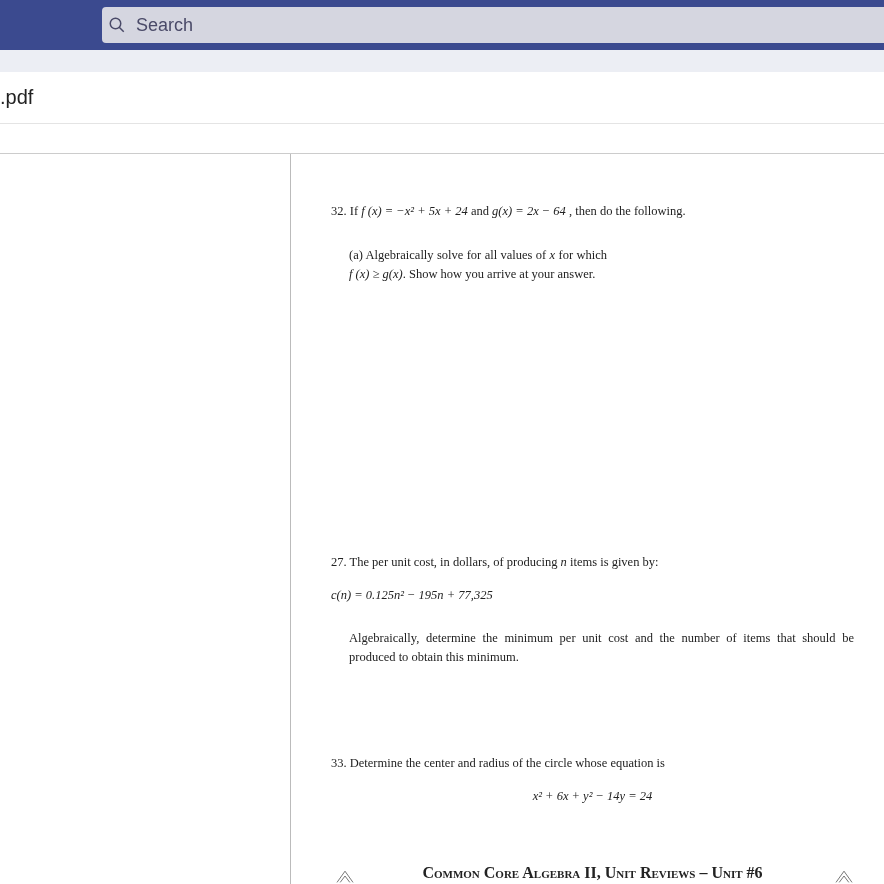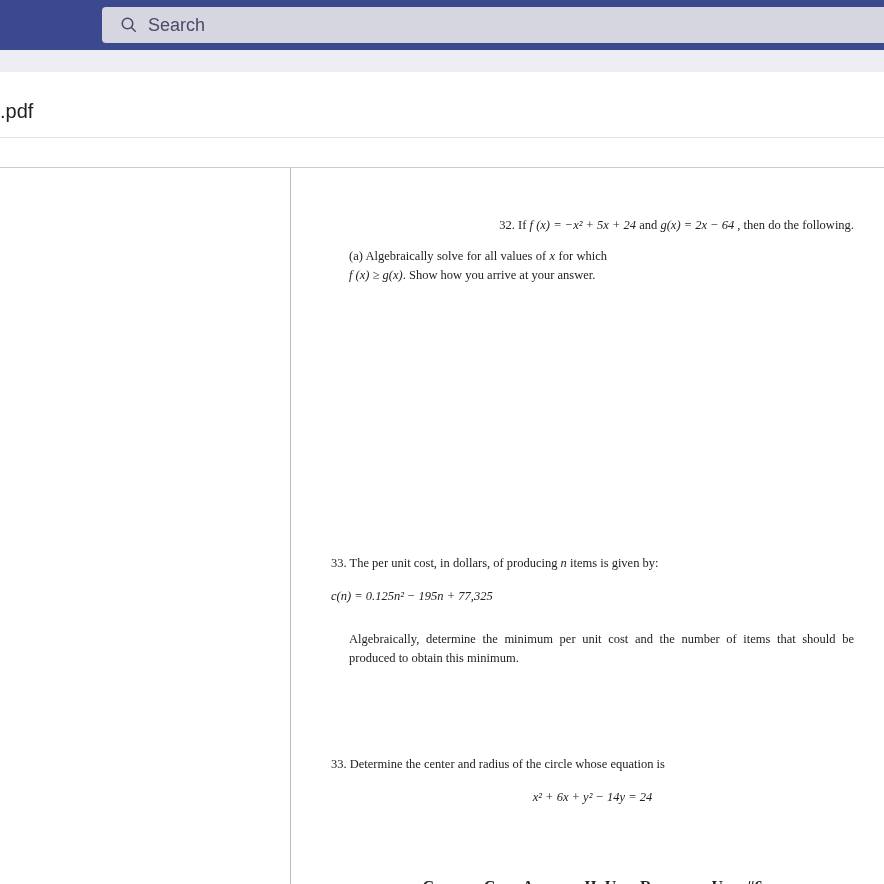--- a/index.html
+++ b/index.html
@@ -15,21 +15,21 @@
     height: 50px;
   }
   .search-container {
     flex: 1;
     height: 36px;
     background: #d5d6e0;
     border-radius: 4px 0 0 4px;
     margin-top: 0;
     display: flex;
     align-items: center;
-    padding-left: 18px;
+    padding-left: 6px;
   }
   .search-icon {
     width: 18px;
     height: 18px;
     margin-right: 10px;
   }
   .search-input {
     border: none;
     background: transparent;
     font-size: 18px;
@@ -42,21 +42,20 @@
     height: 22px;
     background: #eceef4;
   }
   .filename-row {
     height: 52px;
     background: #fff;
     display: flex;
     align-items: center;
     padding-left: 0;
     border-bottom: 1px solid #e4e4e4;
-    margin-top: 14px;
   }
   .filename {
     font-size: 20px;
     color: #222;
     margin-left: 0;
   }
   .fn-strip {
     height: 30px;
     background: #fff;
     border-bottom: 1px solid #ccc;
@@ -78,22 +77,21 @@
     font-family: "Times New Roman", Times, serif;
     color: #222;
     position: relative;
   }
   .problem {
     font-size: 12.5px;
     line-height: 1.5;
     margin-bottom: 0;
   }
   .p32-head {
-    margin-bottom: 12px;
-    text-align: right;
+    margin-bottom: 25px;
   }
   .p32-cols {
     display: flex;
     gap: 28px;
     padding-left: 18px;
   }
   .colA { flex: 0 0 258px; text-align: justify; }
   .colB { flex: 0 0 206px; text-align: justify; position: relative; }
   .axes-box { position: absolute; left: -8px; top: 46px; width: 228px; height: 200px; }
   .ax-x { position: absolute; top: 98px; left: 0; width: 224px; height: 1px; background: #333; }
@@ -156,21 +154,21 @@
       </div>
       <div class="p32-cols">
         <div class="colA">
           <span>(a) Algebraically solve for all values of </span><span class="ital">x</span><span> for which </span><span class="ital">f (x) ≥ g(x)</span><span>. Show how you arrive at your answer.</span>
         </div>
       </div>
     </div>
 
     <div class="problem p33a">
       <div>
-        <span>33. The per unit cost, in dollars, of producing </span><span class="ital">n</span><span> items is given by:</span>
+        <span>27. The per unit cost, in dollars, of producing </span><span class="ital">n</span><span> items is given by:</span>
       </div>
       <div class="p33a-formula">c(n) = 0.125n² − 195n + 77,325</div>
       <div class="p33a-body">Algebraically, determine the minimum per unit cost and the number of items that should be produced to obtain this minimum.</div>
     </div>
 
     <div class="problem p33b">
       <div>33. Determine the center and radius of the circle whose equation is</div>
       <div class="p33b-formula">x² + 6x + y² − 14y = 24</div>
     </div>
 

